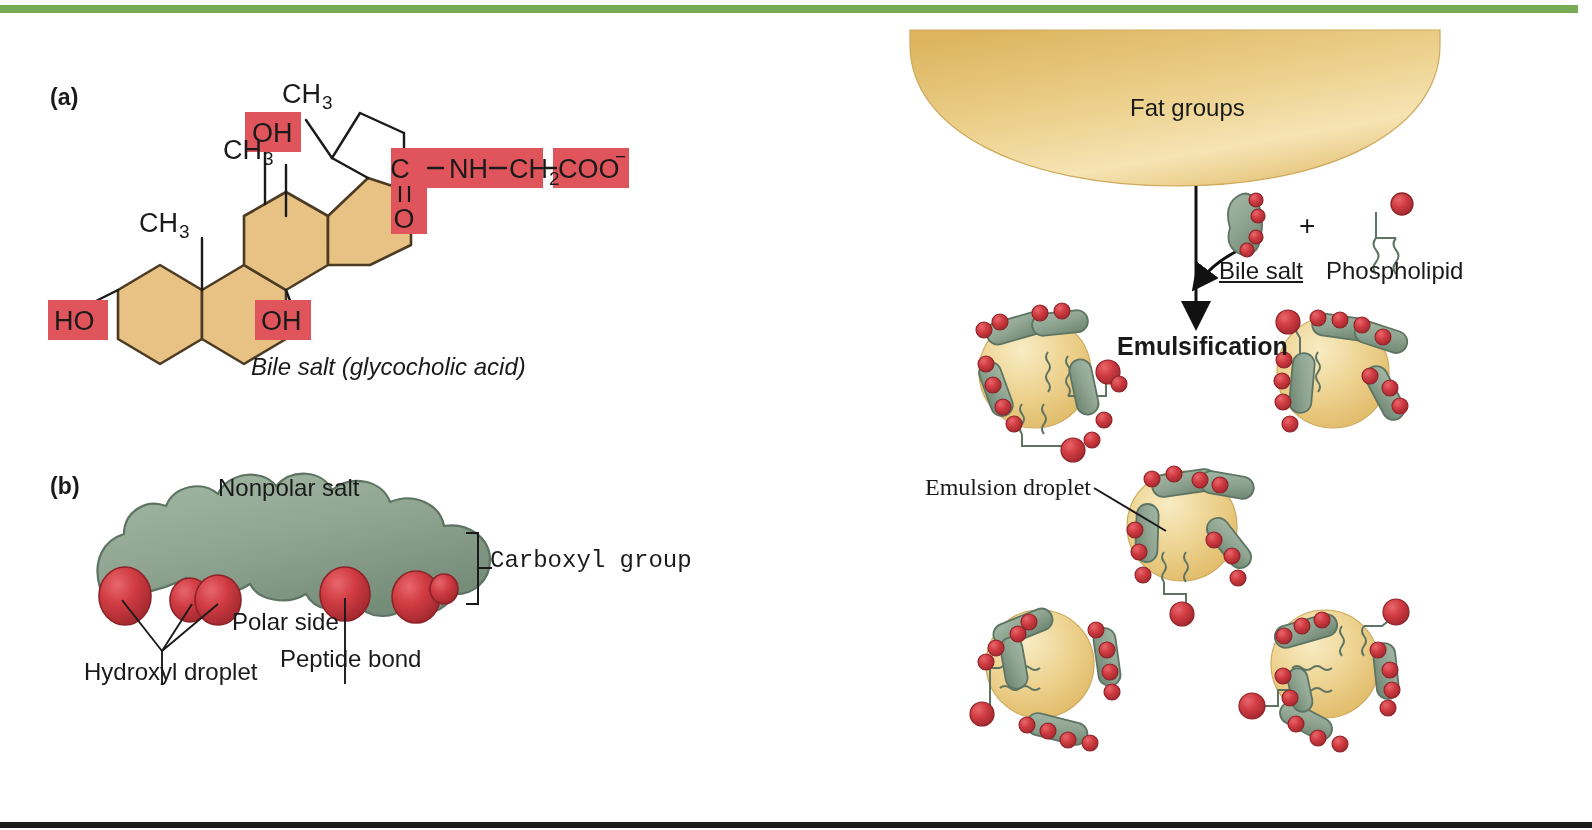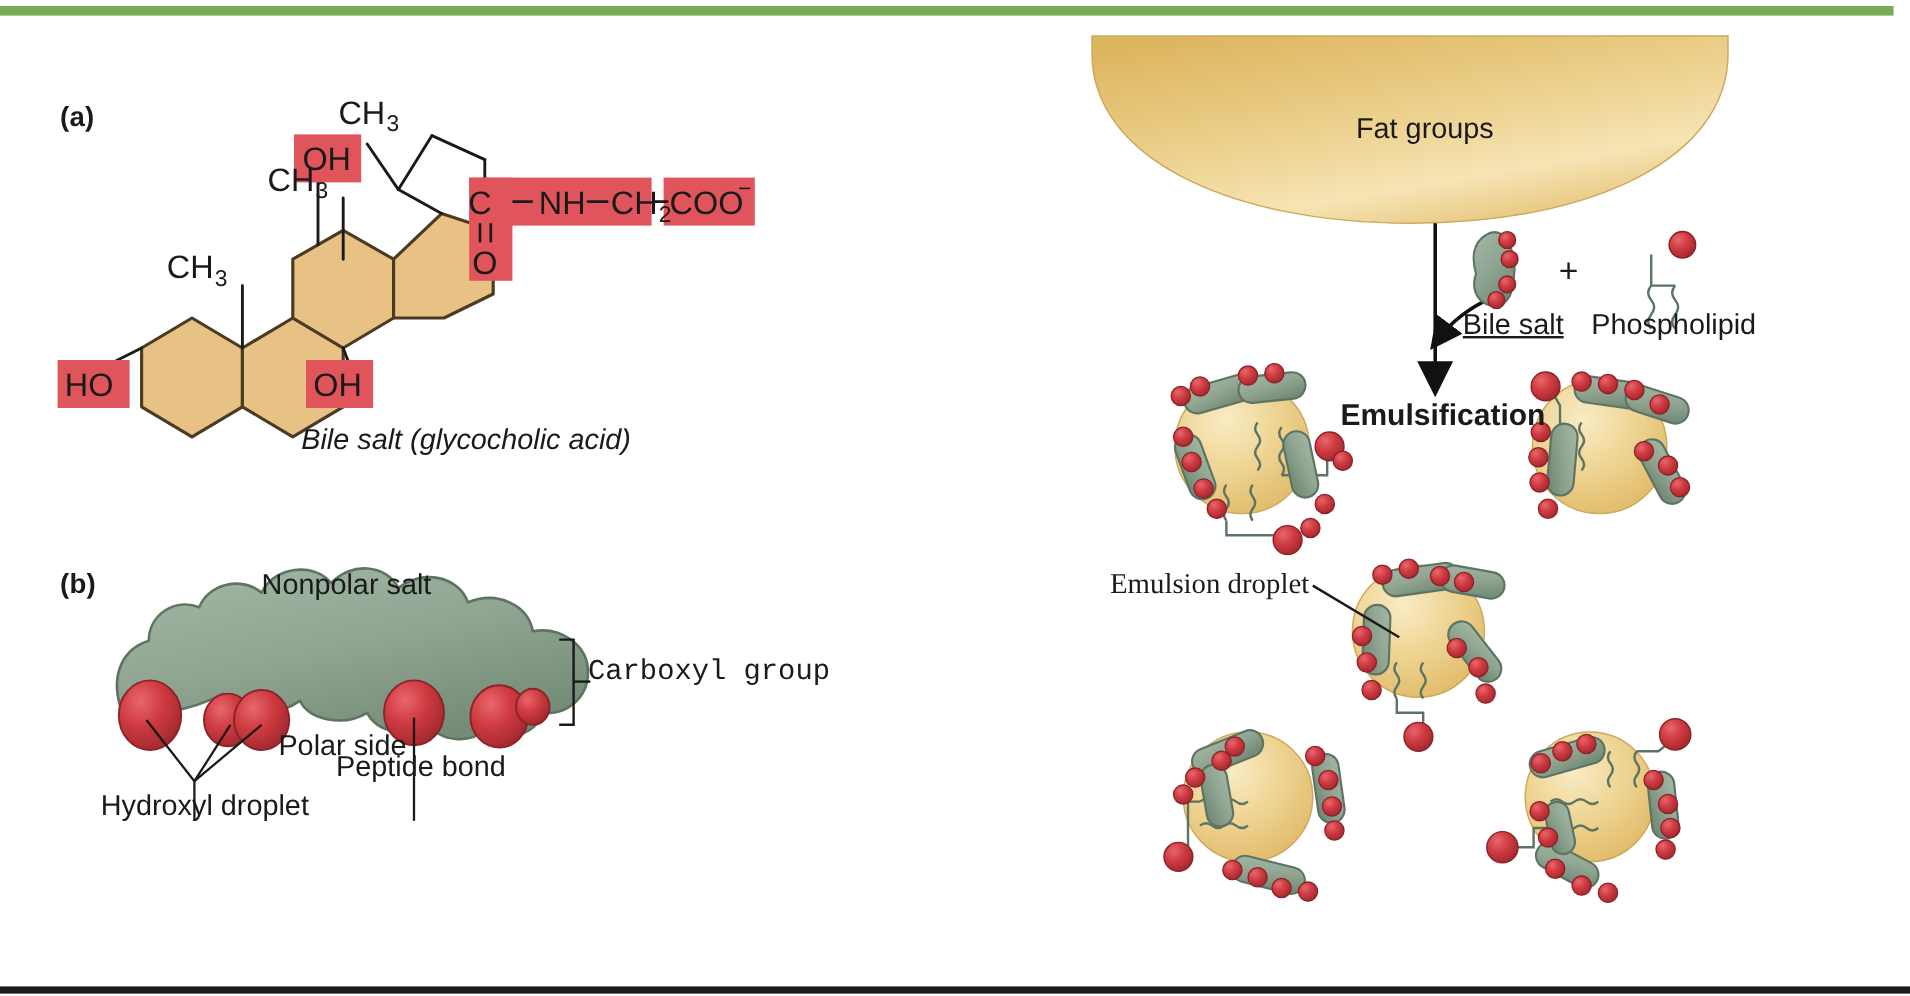--- a/index.html
+++ b/index.html
@@ -242,21 +242,21 @@
     <g stroke="#1a1a1a" stroke-width="2" fill="none">
       <path d="M466,533 L478,533 L478,604 L466,604"></path>
       <path d="M478,568 L492,568"></path>
     </g>
   </svg>
 
   <div class="lbl" style="left:218px; top:474px;">Nonpolar salt</div>
   <div class="lbl" style="left:232px; top:608px;text-align:right;">Polar side</div>
   <div class="lbl" style="left:490px; top:547px;font-family:Liberation Mono, monospace;">Carboxyl group</div>
   <div class="lbl" style="left:84px; top:658px;">Hydroxyl droplet</div>
-  <div class="lbl" style="left:280px; top:626px;">Peptide bond</div>
+  <div class="lbl" style="left:280px; top:645px;">Peptide bond</div>
 
   <svg class="svg-abs" width="1592" height="830" style="pointer-events:none;">
 
     <path d="M910,30 L1440,30 L1440,45
              C 1440,130 1330,186 1176,186
              C 1022,186 910,130 910,45 Z" fill="url(#fatGrad)" stroke="#cda95c" stroke-width="1.2"></path>
 
     <g stroke="#111111" stroke-width="3" fill="none">
       <line x1="1196" y1="186" x2="1196" y2="316" marker-end="url(#arrowHead)"></line>
     </g>

